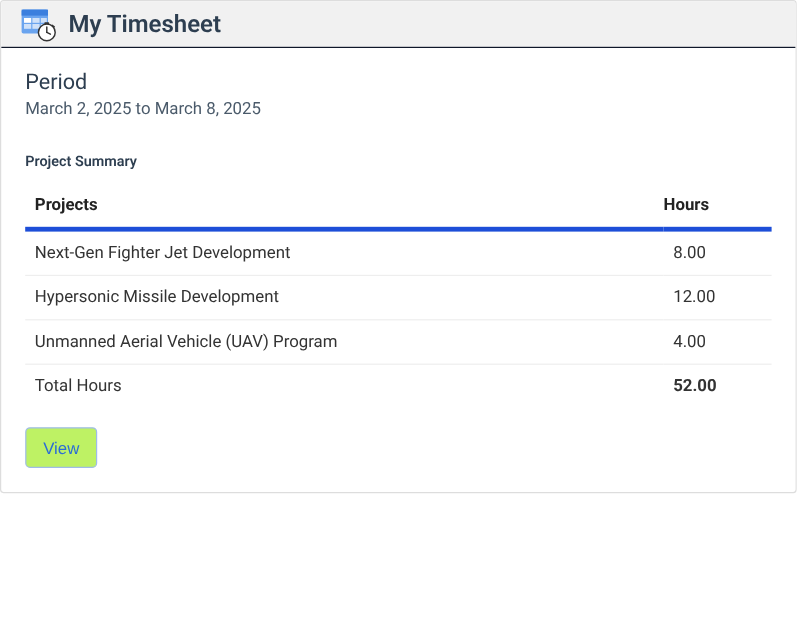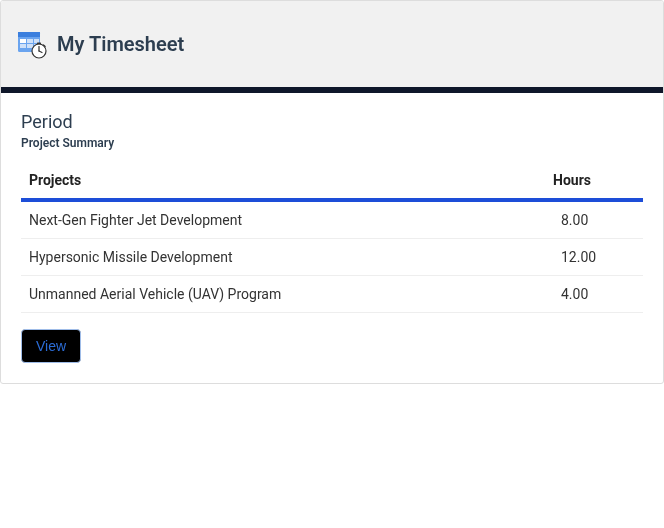--- a/index.html
+++ b/index.html
@@ -11,22 +11,22 @@
       height: 528px;
     }
     .card {
       border: 1px solid #ddd;
       border-radius: 3px;
       margin: 0;
       overflow: hidden;
     }
     .card-header {
       background: #f1f1f1;
-      border-bottom: 6px solid #0f172a;
-      padding: 28px 16px;
+      border-bottom: 1px solid #0f172a;
+      padding: 4px 16px;
       display: flex;
       align-items: center;
       gap: 10px;
     }
     .icon-box {
       width: 30px;
       height: 30px;
       position: relative;
       flex-shrink: 0;
     }
@@ -82,21 +82,21 @@
     table.summary tr.total td:last-child {
       font-weight: 700;
     }
     .col-hours { width: 90px; }
     .btn-view {
       margin-top: 16px;
       display: inline-block;
       padding: 8px 14px;
       font-size: 14px;
       color: #2b6cd6;
-      background: #000000;
+      background: #bef264;
       border: 1px solid #9fbce8;
       border-radius: 4px;
       cursor: pointer;
     }
   </style>
 </head>
 <body>
 
 <div class="card">
   <div class="card-header">
@@ -115,20 +115,21 @@
         <line x1="22" y1="22" x2="25" y2="23.5" stroke="#333" stroke-width="1.2" stroke-linecap="round"></line>
         <rect x="20" y="13.5" width="4" height="1.8" rx="0.6" fill="#333"></rect>
         <line x1="26.5" y1="16" x2="28.2" y2="17.4" stroke="#333" stroke-width="1.2" stroke-linecap="round"></line>
       </svg>
     </div>
     <h2 class="card-title">My Timesheet</h2>
   </div>
 
   <div class="card-body">
     <div class="section-heading">Period</div>
+    <div class="period-text">March 2, 2025 to March 8, 2025</div>
 
     <div class="summary-heading">Project Summary</div>
 
     <table class="summary">
       <thead>
         <tr>
           <th>Projects</th>
           <th class="col-hours">Hours</th>
         </tr>
       </thead>
@@ -138,18 +139,22 @@
             <td>8.00</td>
           </tr>
           <tr>
             <td>Hypersonic Missile Development</td>
             <td>12.00</td>
           </tr>
           <tr>
             <td>Unmanned Aerial Vehicle (UAV) Program</td>
             <td>4.00</td>
           </tr>
+          <tr class="total">
+            <td>Total Hours</td>
+            <td>52.00</td>
+          </tr>
         </tbody>
     </table>
 
     <button class="btn-view">View</button>
   </div>
 </div>
 
 </body></html>

